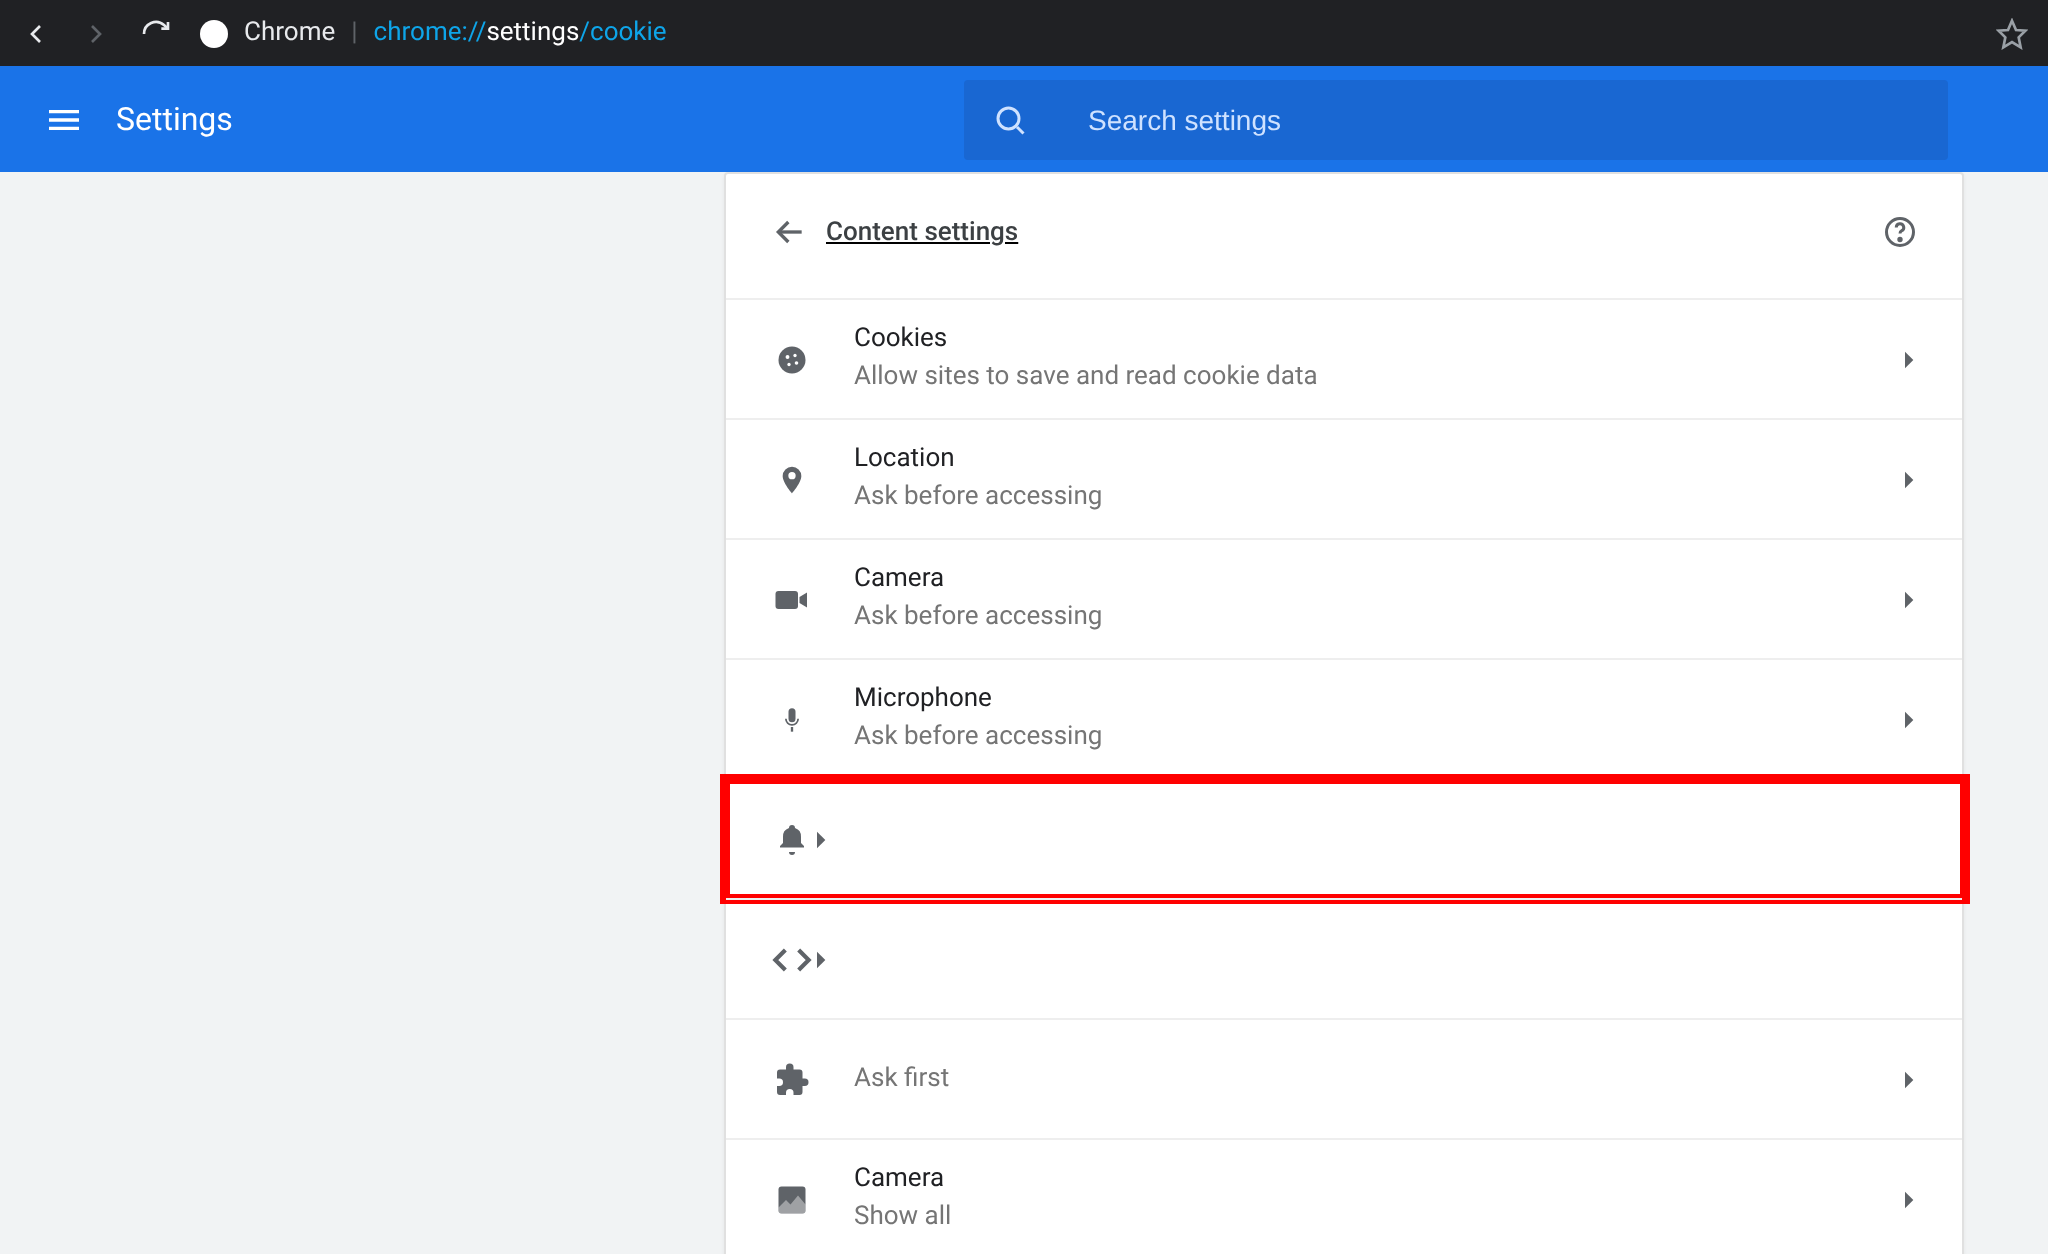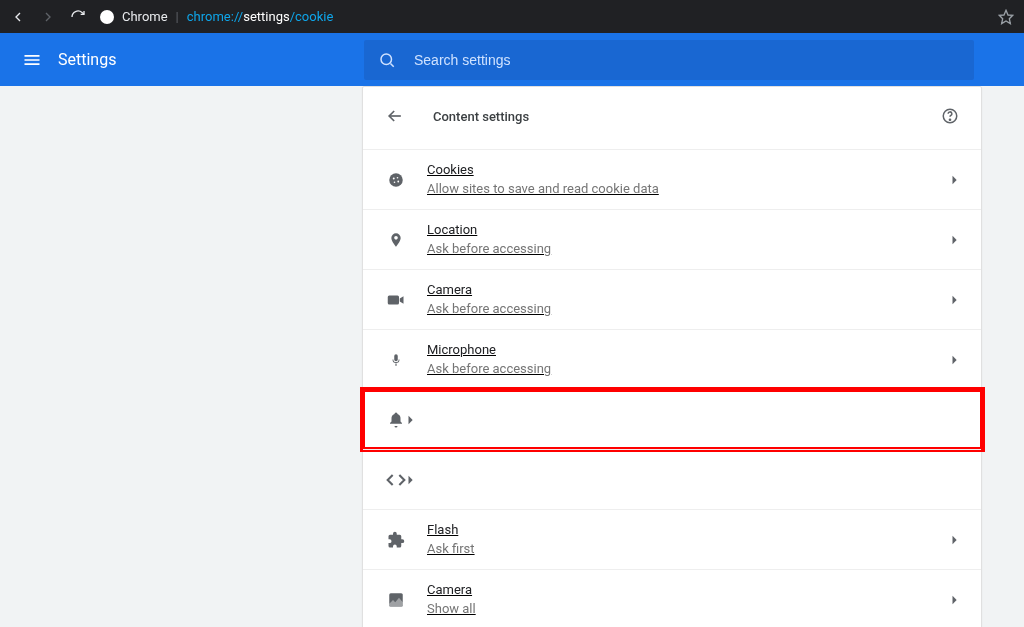--- a/index.html
+++ b/index.html
@@ -56,26 +56,26 @@
   }
   .app-title {
     font-size:16px;
     margin-left:14px;
   }
   .search-wrap {
     margin-left:auto;
     margin-right:50px;
     background:#1967d2;
     height:40px;
-    width:610px;
+    width:492px;
     border-radius:2px;
     display:flex;
     align-items:center;
     padding:0 14px;
-    gap:16px;
+    gap:28px;
     color:#cfe2ff;
   }
   .search-input {
     background:transparent;
     border:none;
     outline:none;
     color:#fff;
     font-size:14px;
     width:100%;
   }
@@ -89,21 +89,22 @@
     background:#fff;
     border:1px solid #e0e0e0;
     border-radius:2px;
     box-shadow:0 1px 2px rgba(0,0,0,0.05);
   }
   .panel-header {
     height:58px;
     display:flex;
     align-items:center;
     padding:0 22px;
-    gap:28px;
+    gap:8px;
+    text-decoration:underline;
   }
   .panel-header .back { color:#5f6368; display:flex; }
   .panel-title {
     font-size:13px;
     color:#3c4043;
     font-weight:500;
   }
   .panel-header .help { margin-left:auto; color:#5f6368; display:flex; }
   .spacer-row { height:4px; }
 
@@ -115,21 +116,21 @@
     border-top:1px solid #eeeeee;
     position:relative;
     cursor:pointer;
   }
   .row .icon {
     width:22px;
     display:flex;
     justify-content:center;
     color:#5f6368;
   }
-  .row .txt { margin-left:20px; flex:1;text-decoration:underline; }
+  .row .txt { margin-left:20px; flex:1; }
   .row .title { font-size:13px; color:#202124; line-height:1.3; }
   .row .sub { font-size:13px; color:#757575; line-height:1.3; margin-top:2px; }
   .row .chev { color:#5f6368; }
   .highlight-box {
     position:absolute;
     left:-3px; right:-4px; top:-3px; bottom:-3px;
     border:5px solid #ff0000;
     pointer-events:none;
   }
   svg { display:block; }
@@ -304,21 +305,20 @@
           </svg>
         </span>
       </div>
       <div class="row">
         <span class="icon">
           <svg width="18" height="18" viewBox="0 0 24 24" fill="currentColor">
             <path d="M20.5 11H19V7a2 2 0 0 0-2-2h-4V3.5a2.5 2.5 0 0 0-5 0V5H4a2 2 0 0 0-2 2v4h1.5a2.5 2.5 0 0 1 0 5H2v4a2 2 0 0 0 2 2h4v-1.5a2.5 2.5 0 0 1 5 0V22h4a2 2 0 0 0 2-2v-4h1.5a2.5 2.5 0 0 0 0-5z"></path>
           </svg>
         </span>
         <div class="txt">
-          <div class="title">Flash</div>
           <div class="sub">Ask first</div>
         </div>
         <span class="chev">
           <svg width="8" height="10" viewBox="0 0 8 12" fill="currentColor">
             <path d="M1 1l5 5-5 5z"></path>
           </svg>
         </span>
       </div>
       <div class="row">
         <span class="icon">

